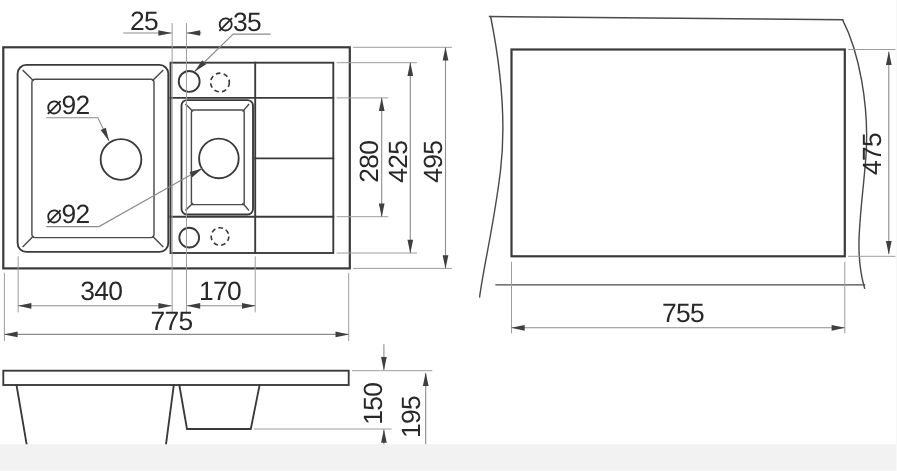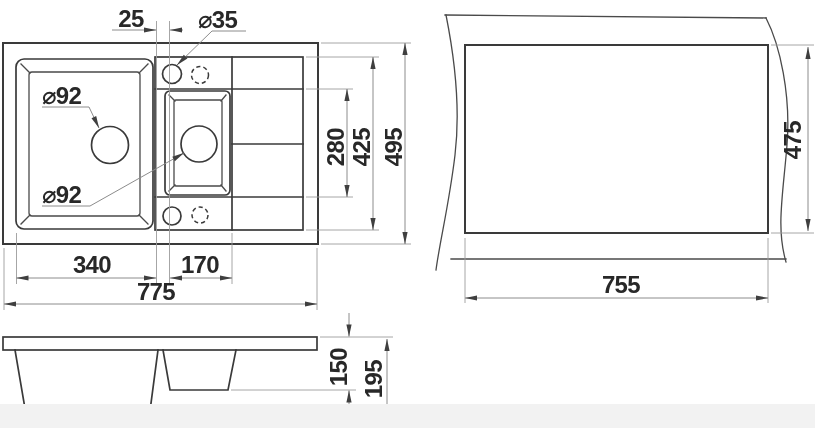--- a/index.html
+++ b/index.html
@@ -1,18 +1,18 @@
 <!DOCTYPE html>
 <html><head>
 <meta charset="utf-8">
 <style>
   html,body{margin:0;padding:0;background:#f2f2f2;}
   #canvas{
     position:relative;width:815px;height:404px;background:#ffffff;
-    font-family:"Liberation Sans","DejaVu Sans",sans-serif;overflow:hidden;font-weight:bold;
+    font-family:"Liberation Sans","DejaVu Sans",sans-serif;overflow:hidden;
   }
   svg{display:block}
   .s2  {stroke:#3a3a3a;stroke-width:2;  fill:none;stroke-linecap:square}
   .s16 {stroke:#3a3a3a;stroke-width:1.7;fill:none;stroke-linecap:square}
   .s13 {stroke:#4a4a4a;stroke-width:1.3;fill:none;stroke-linecap:square}
   .dash{stroke:#3a3a3a;stroke-width:1.5;fill:none;stroke-dasharray:4.2 3}
   .dim {stroke:#8c8c8c;stroke-width:1;  fill:none}
   .ext {stroke:#9c9c9c;stroke-width:0.9;fill:none}
   .lbl {font-size:24px;fill:#282828;letter-spacing:-0.6px;
         font-family:"Liberation Sans","DejaVu Sans",sans-serif;}

